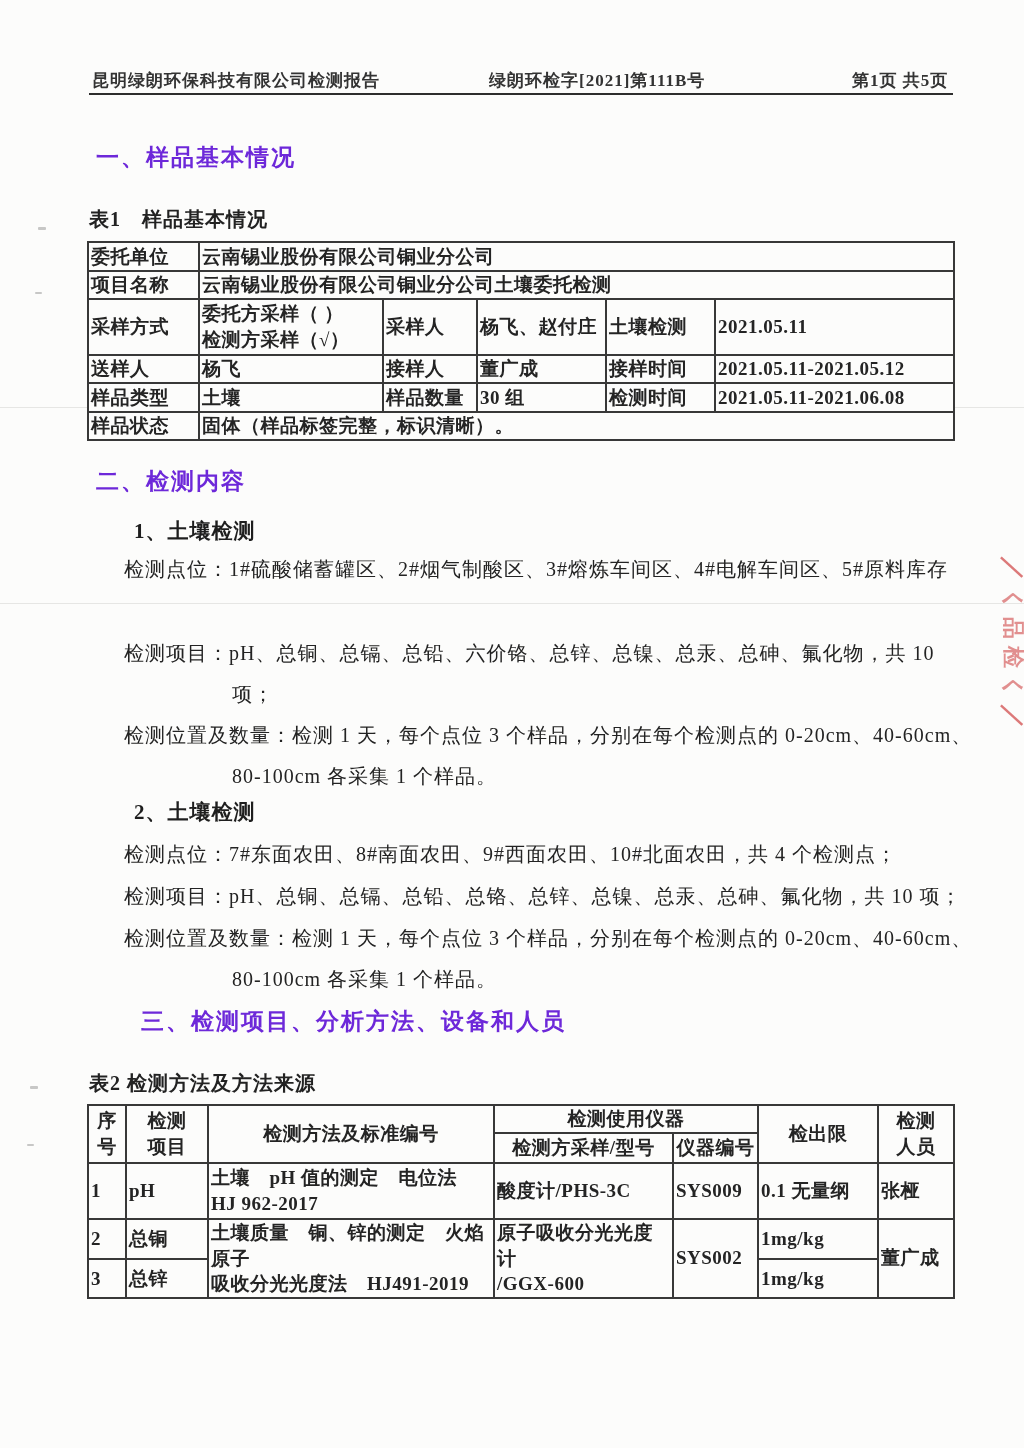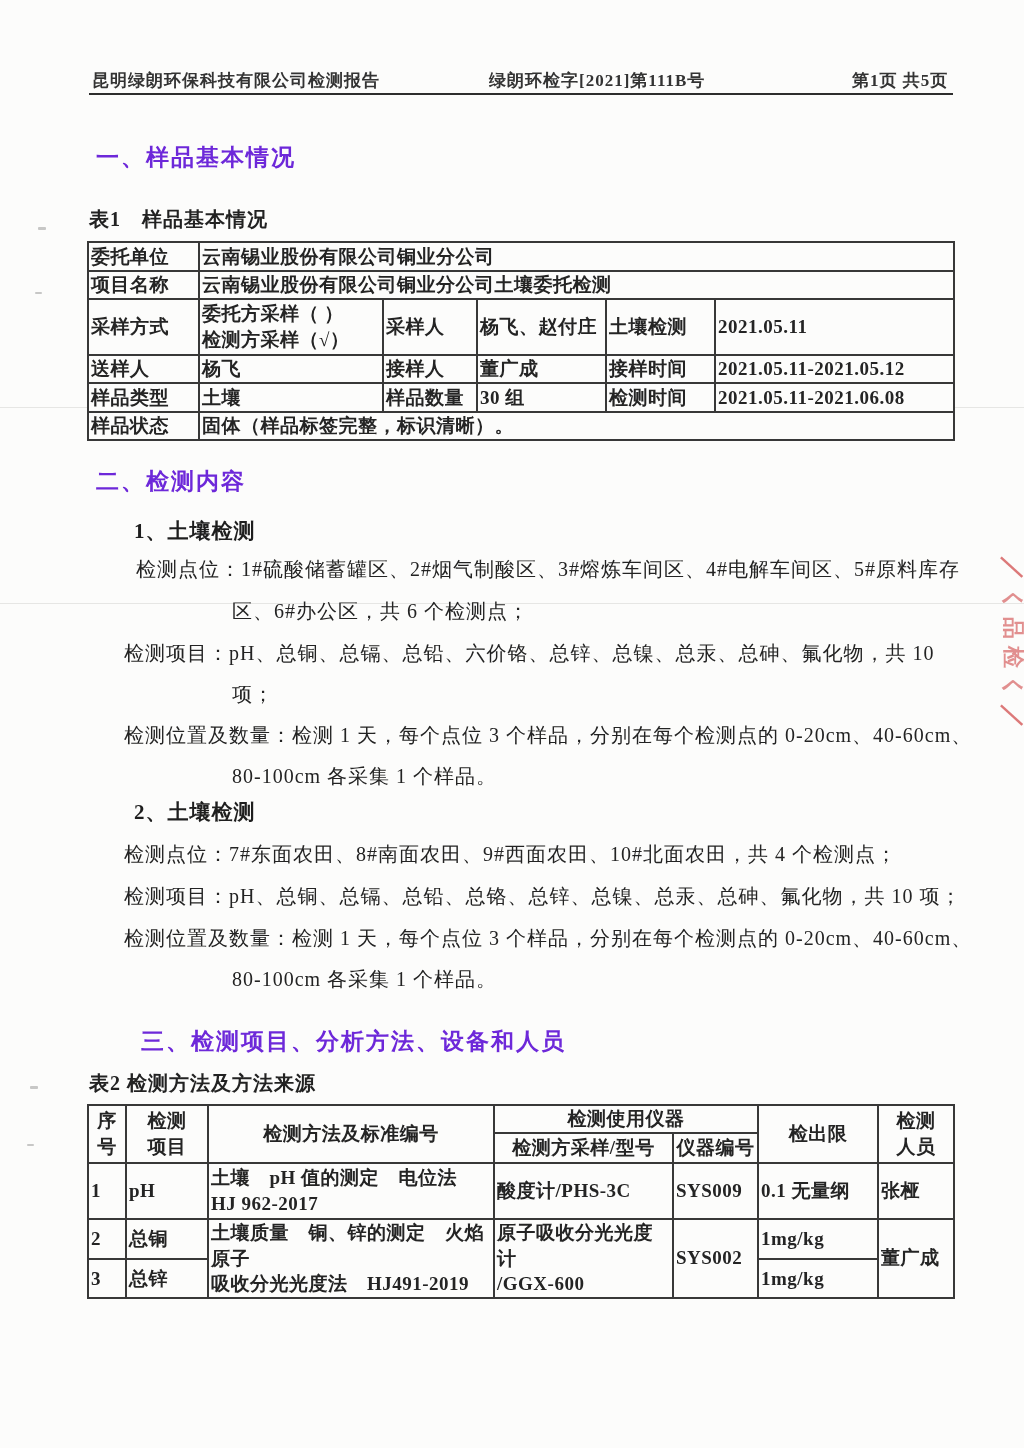--- a/index.html
+++ b/index.html
@@ -109,34 +109,33 @@
     <tr style="height:26px">
       <td>样品状态</td>
       <td colspan="5">固体（样品标签完整，标识清晰）。</td>
     </tr>
   </tbody>
     </table>
 
   <div class="abs sec-title" style="left:96px;top:466px;">二、检测内容</div>
 
   <div class="abs sub-heading" style="left:134px;top:517px;">1、土壤检测</div>
-  <div class="abs body-line" style="left:136px;top:556px;">检测点位：1#硫酸储蓄罐区、2#烟气制酸区、3#熔炼车间区、4#电解车间区、5#原料库存</div>
-  <div class="abs body-line" style="left:232px;top:598px;">区、6#办公区，共 6 个检测点；</div>
+  <div class="abs body-line" style="left:124px;top:556px;">检测点位：1#硫酸储蓄罐区、2#烟气制酸区、3#熔炼车间区、4#电解车间区、5#原料库存</div>
   <div class="abs body-line" style="left:124px;top:640px;">检测项目：pH、总铜、总镉、总铅、六价铬、总锌、总镍、总汞、总砷、氟化物，共 10</div>
   <div class="abs body-line" style="left:232px;top:681px;">项；</div>
   <div class="abs body-line" style="left:124px;top:722px;">检测位置及数量：检测 1 天，每个点位 3 个样品，分别在每个检测点的 0-20cm、40-60cm、</div>
   <div class="abs body-line" style="left:232px;top:763px;">80-100cm 各采集 1 个样品。</div>
 
   <div class="abs sub-heading" style="left:134px;top:798px;">2、土壤检测</div>
   <div class="abs body-line" style="left:124px;top:841px;">检测点位：7#东面农田、8#南面农田、9#西面农田、10#北面农田，共 4 个检测点；</div>
   <div class="abs body-line" style="left:124px;top:883px;">检测项目：pH、总铜、总镉、总铅、总铬、总锌、总镍、总汞、总砷、氟化物，共 10 项；</div>
   <div class="abs body-line" style="left:124px;top:925px;">检测位置及数量：检测 1 天，每个点位 3 个样品，分别在每个检测点的 0-20cm、40-60cm、</div>
   <div class="abs body-line" style="left:232px;top:966px;">80-100cm 各采集 1 个样品。</div>
 
-  <div class="abs sec-title" style="left:141px;top:1006px;margin-top:20px;">三、检测项目、分析方法、设备和人员</div>
+  <div class="abs sec-title" style="left:141px;top:1006px;">三、检测项目、分析方法、设备和人员</div>
   <div class="tbl-caption" style="top:1070px;">表2 检测方法及方法来源</div>
 
   <table id="table2">
     <colgroup>
       <col style="width:38px">
         <col style="width:82px">
         <col style="width:286px">
       <col style="width:179px">
         <col style="width:85px">
         <col style="width:120px">

